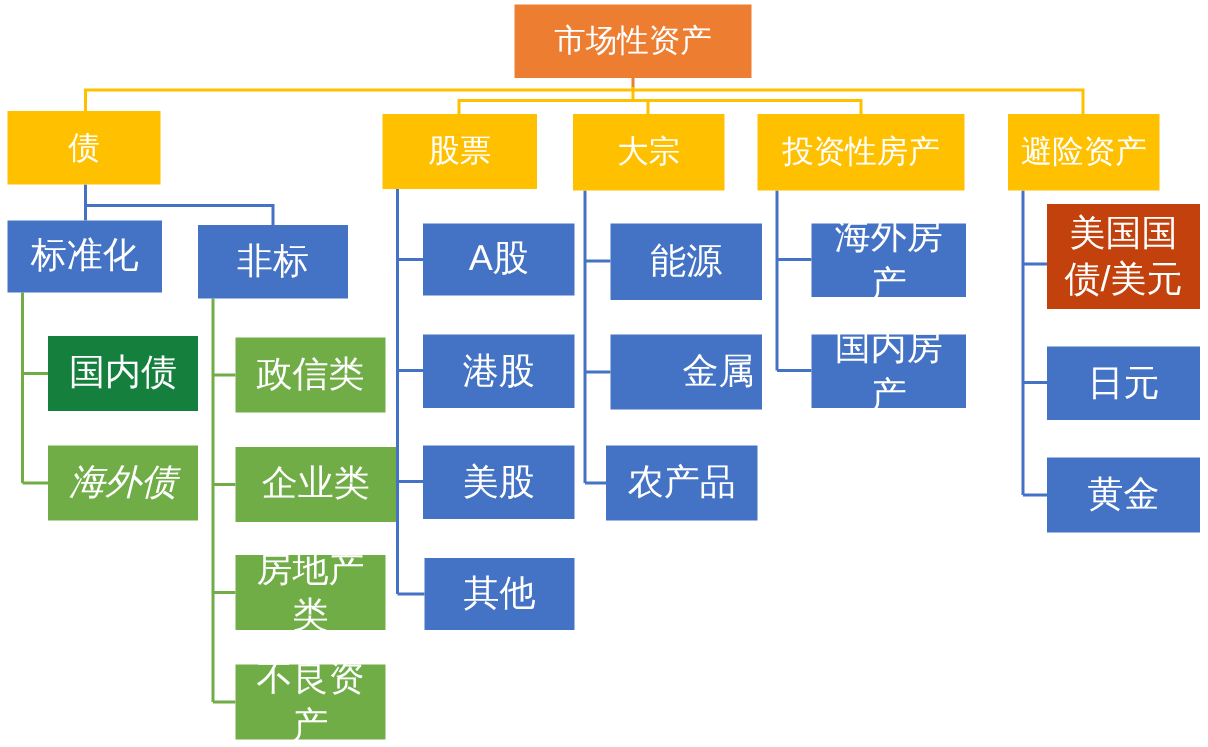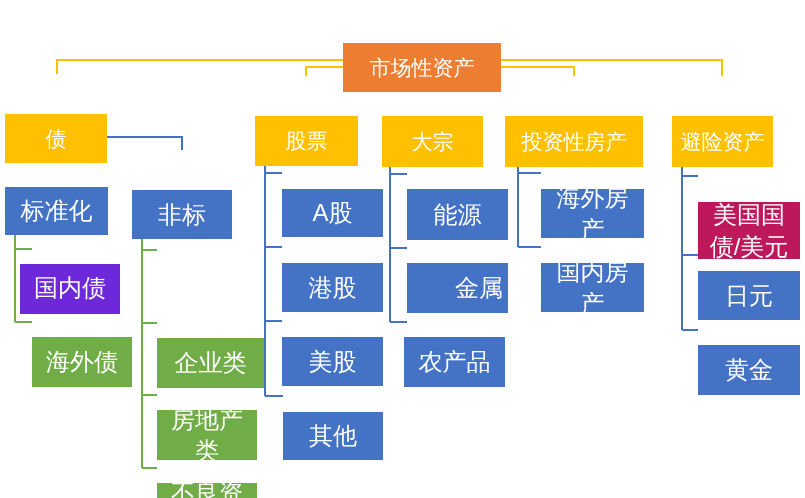--- a/index.html
+++ b/index.html
@@ -5,21 +5,21 @@
   html,body{margin:0;padding:0;background:#ffffff;}
   .canvas{
     position:relative;width:805px;height:498px;background:#ffffff;overflow:hidden;
     font-family:"Liberation Sans","DejaVu Sans",sans-serif;
   }
   .wires{position:absolute;left:0;top:0;width:805px;height:498px;}
   .wires path{fill:none;stroke-width:2px;}
   .node{
     position:absolute;display:flex;align-items:center;justify-content:center;
     color:#ffffff;text-align:center;line-height:1.3;box-sizing:border-box;
-    padding:2px 4px;white-space:normal;word-break:break-word;margin-top:40px;
+    padding:2px 4px;white-space:normal;word-break:break-word;
   }
   .lv1{font-size:21px;}
   .lv2{font-size:21px;}
   .lv3{font-size:24px;}
 </style>
 </head>
 <body>
 
 <div class="canvas">
 
@@ -51,35 +51,36 @@
   <div class="node lv1" style="left: 343px; top: 3px; width: 158px; height: 49px; background: rgb(237, 125, 49);">市场性资产</div>
 
   <div class="node lv2" style="left: 5px; top: 74px; width: 102px; height: 49px; background: rgb(255, 192, 0);">债</div>
   <div class="node lv2" style="left: 255px; top: 76px; width: 103px; height: 50px; background: rgb(255, 192, 0);">股票</div>
   <div class="node lv2" style="left: 382px; top: 76px; width: 101px; height: 51px; background: rgb(255, 192, 0);">大宗</div>
   <div class="node lv2" style="left: 505px; top: 76px; width: 138px; height: 51px; background: rgb(255, 192, 0);">投资性房产</div>
   <div class="node lv2" style="left: 672px; top: 76px; width: 101px; height: 51px; background: rgb(255, 192, 0);">避险资产</div>
 
   <div class="node lv3" style="left: 5px; top: 147px; width: 103px; height: 48px; background: rgb(68, 114, 196);">标准化</div>
   <div class="node lv3" style="left: 132px; top: 150px; width: 100px; height: 49px; background: rgb(68, 114, 196);">非标</div>
-  <div class="node lv3" style="left: 20px; top: 224px; width: 100px; height: 50px; background: #6d28d9; font-family: Liberation Serif, serif;">国内债</div>
-  <div class="node lv3" style="left: 32px; top: 297px; width: 100px; height: 50px; background: rgb(112, 173, 71);">海外债</div>
+  <div class="node lv3" style="left: 32px; top: 224px; width: 100px; height: 50px; background: #15803d;">国内债</div>
+  <div class="node lv3" style="left: 32px; top: 297px; width: 100px; height: 50px; background: rgb(112, 173, 71); font-style: italic;">海外债</div>
+  <div class="node lv3" style="left: 157px; top: 225px; width: 100px; height: 50px; background: rgb(112, 173, 71);">政信类</div>
   <div class="node lv3" style="left: 157px; top: 298px; width: 107px; height: 50px; background: rgb(112, 173, 71);">企业类</div>
   <div class="node lv3" style="left: 157px; top: 370px; width: 100px; height: 50px; background: rgb(112, 173, 71);">房地产类</div>
   <div class="node lv3" style="left: 157px; top: 443px; width: 100px; height: 50px; background: rgb(112, 173, 71);">不良资产</div>
 
   <div class="node lv3" style="left: 282px; top: 149px; width: 101px; height: 48px; background: rgb(68, 114, 196); text-align: right;">A股</div>
   <div class="node lv3" style="left: 282px; top: 223px; width: 101px; height: 49px; background: rgb(68, 114, 196);">港股</div>
   <div class="node lv3" style="left: 282px; top: 297px; width: 101px; height: 49px; background: rgb(68, 114, 196);">美股</div>
   <div class="node lv3" style="left: 407px; top: 149px; width: 101px; height: 51px; background: rgb(68, 114, 196);">能源</div>
 
   <div class="node lv3" style="left: 283px; top: 372px; width: 100px; height: 48px; background: rgb(68, 114, 196);">其他</div>
   <div class="node lv3" style="left: 407px; top: 223px; width: 101px; height: 50px; background: rgb(68, 114, 196); padding-left: 47px;">金属</div>
   <div class="node lv3" style="left: 404px; top: 297px; width: 101px; height: 50px; background: rgb(68, 114, 196);">农产品</div>
 
   <div class="node lv3" style="left: 541px; top: 149px; width: 103px; height: 49px; background: rgb(68, 114, 196);">海外房产</div>
   <div class="node lv3" style="left: 541px; top: 223px; width: 103px; height: 49px; background: rgb(68, 114, 196);">国内房产</div>
 
-  <div class="node lv3" style="left: 698px; top: 162px; width: 102px; height: 57px; background: #be185d;">美国国债/美元</div>
+  <div class="node lv3" style="left: 698px; top: 136px; width: 102px; height: 70px; background: #c2410c;">美国国债/美元</div>
   <div class="node lv3" style="left: 698px; top: 231px; width: 102px; height: 49px; background: rgb(68, 114, 196);">日元</div>
   <div class="node lv3" style="left: 698px; top: 305px; width: 102px; height: 50px; background: rgb(68, 114, 196);">黄金</div>
 
 </div>
 
 </body></html>

